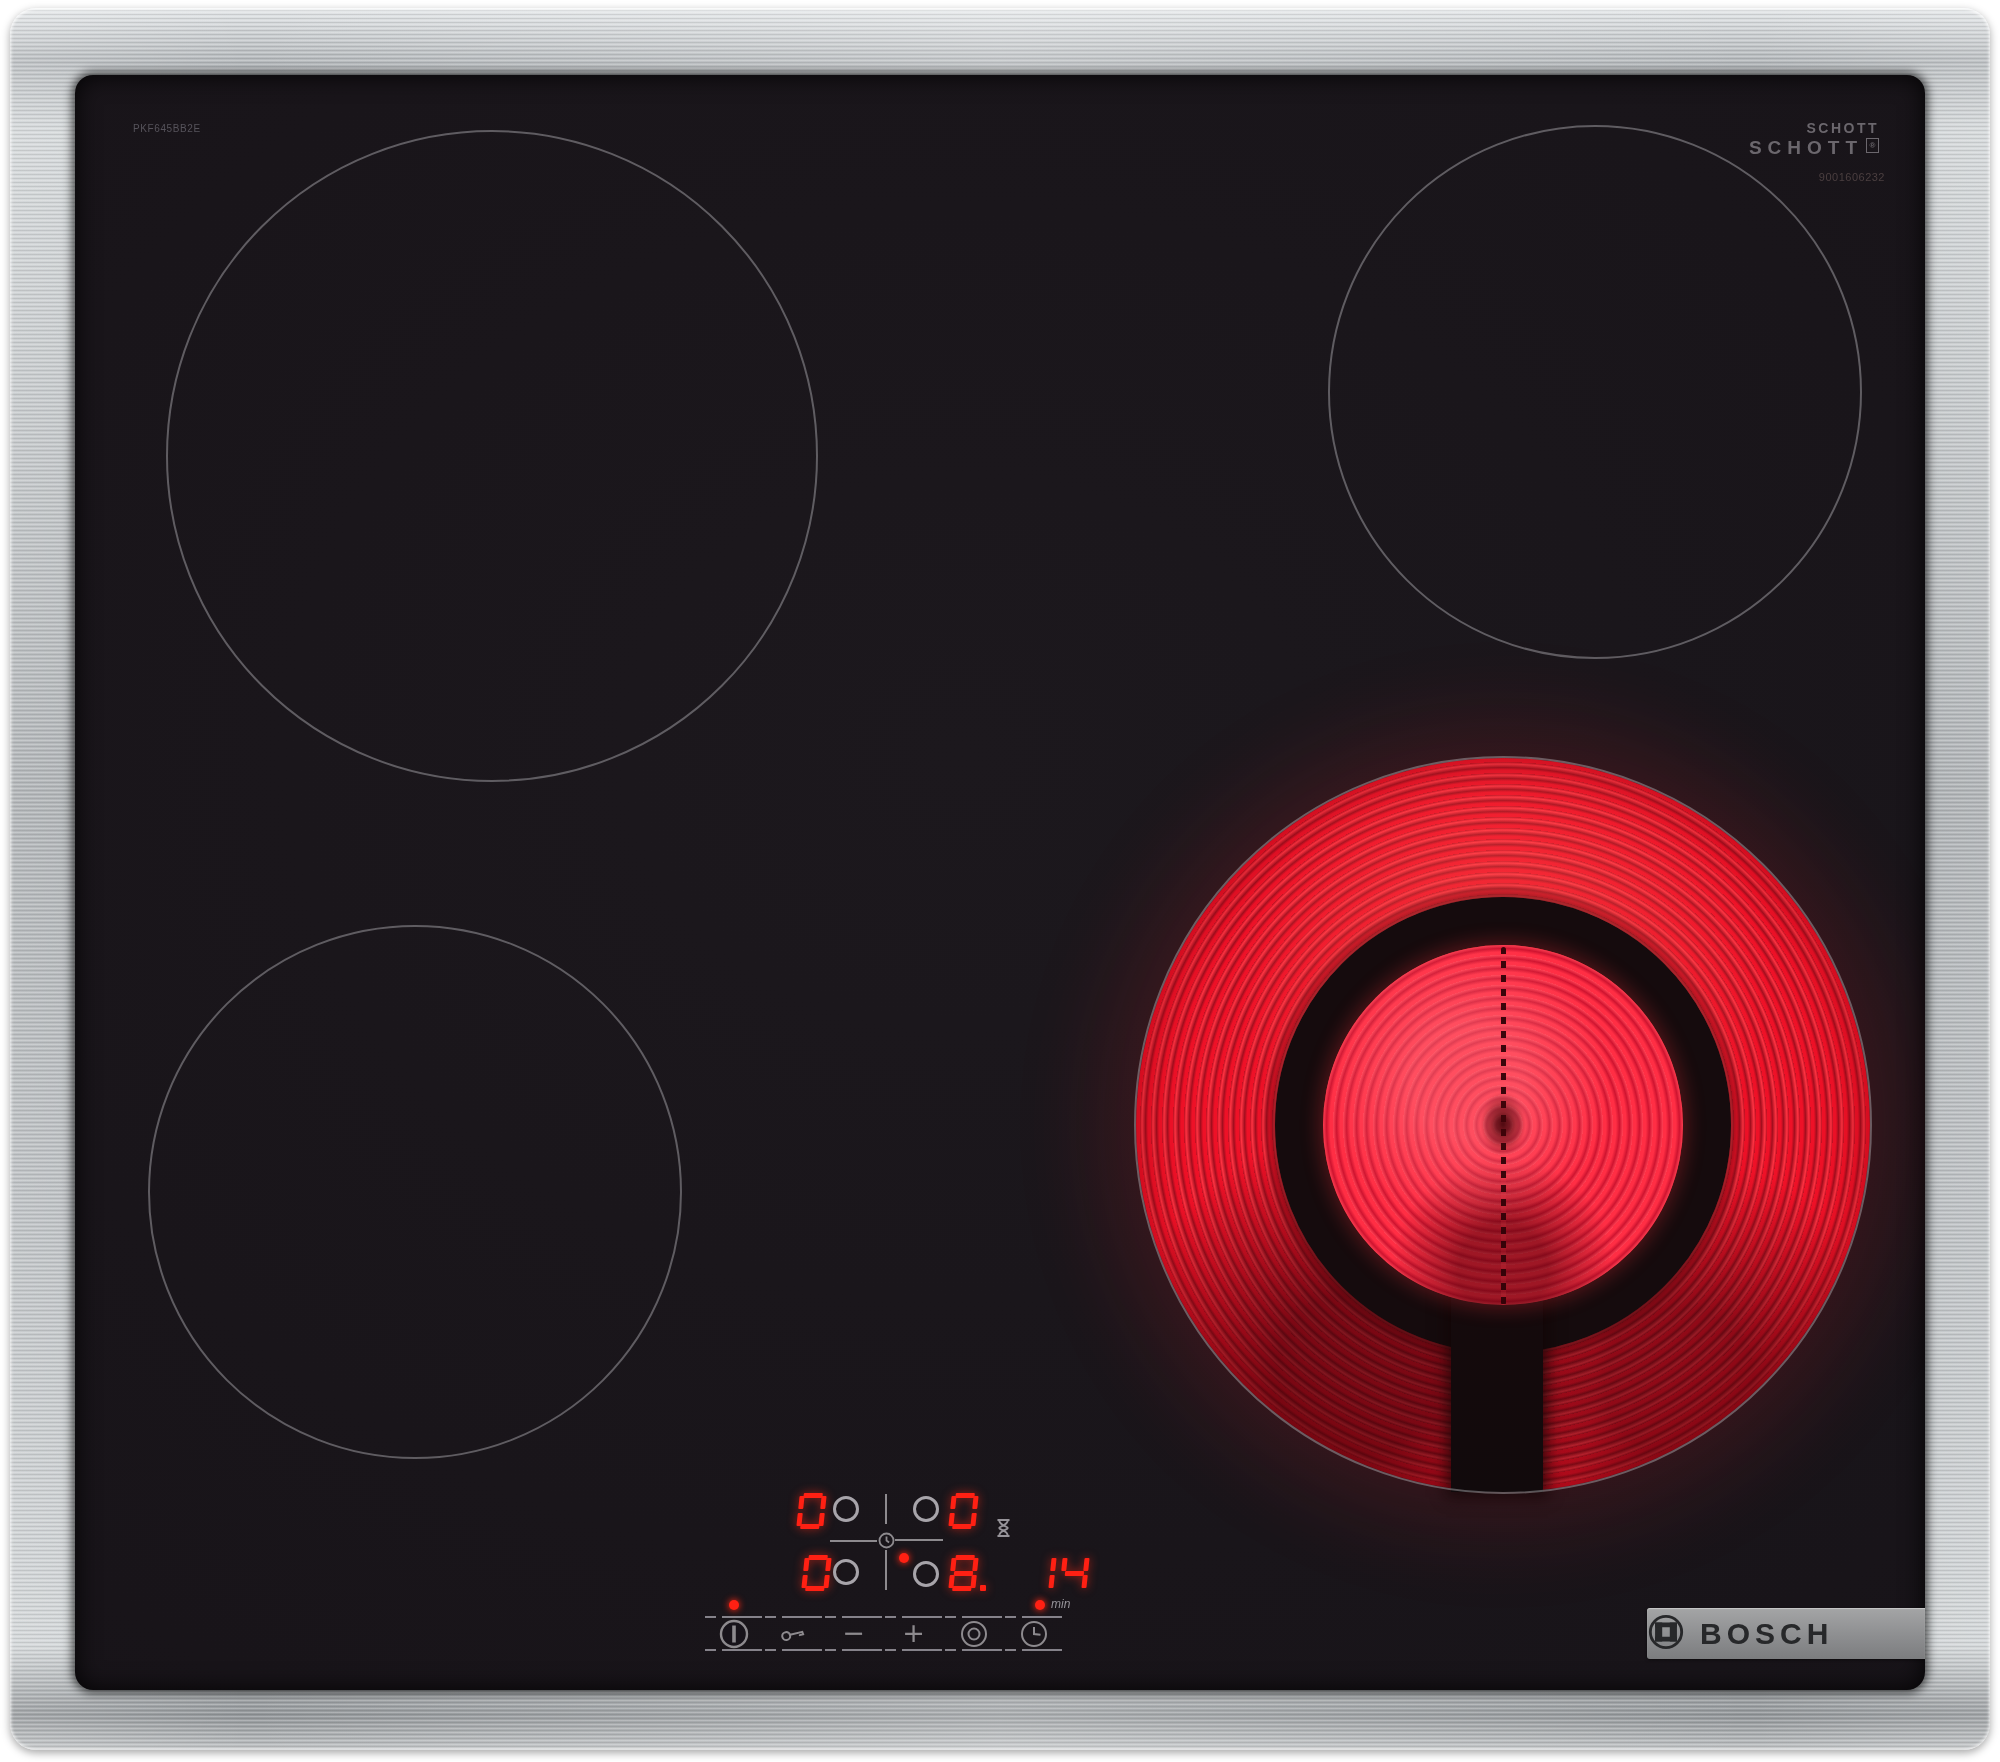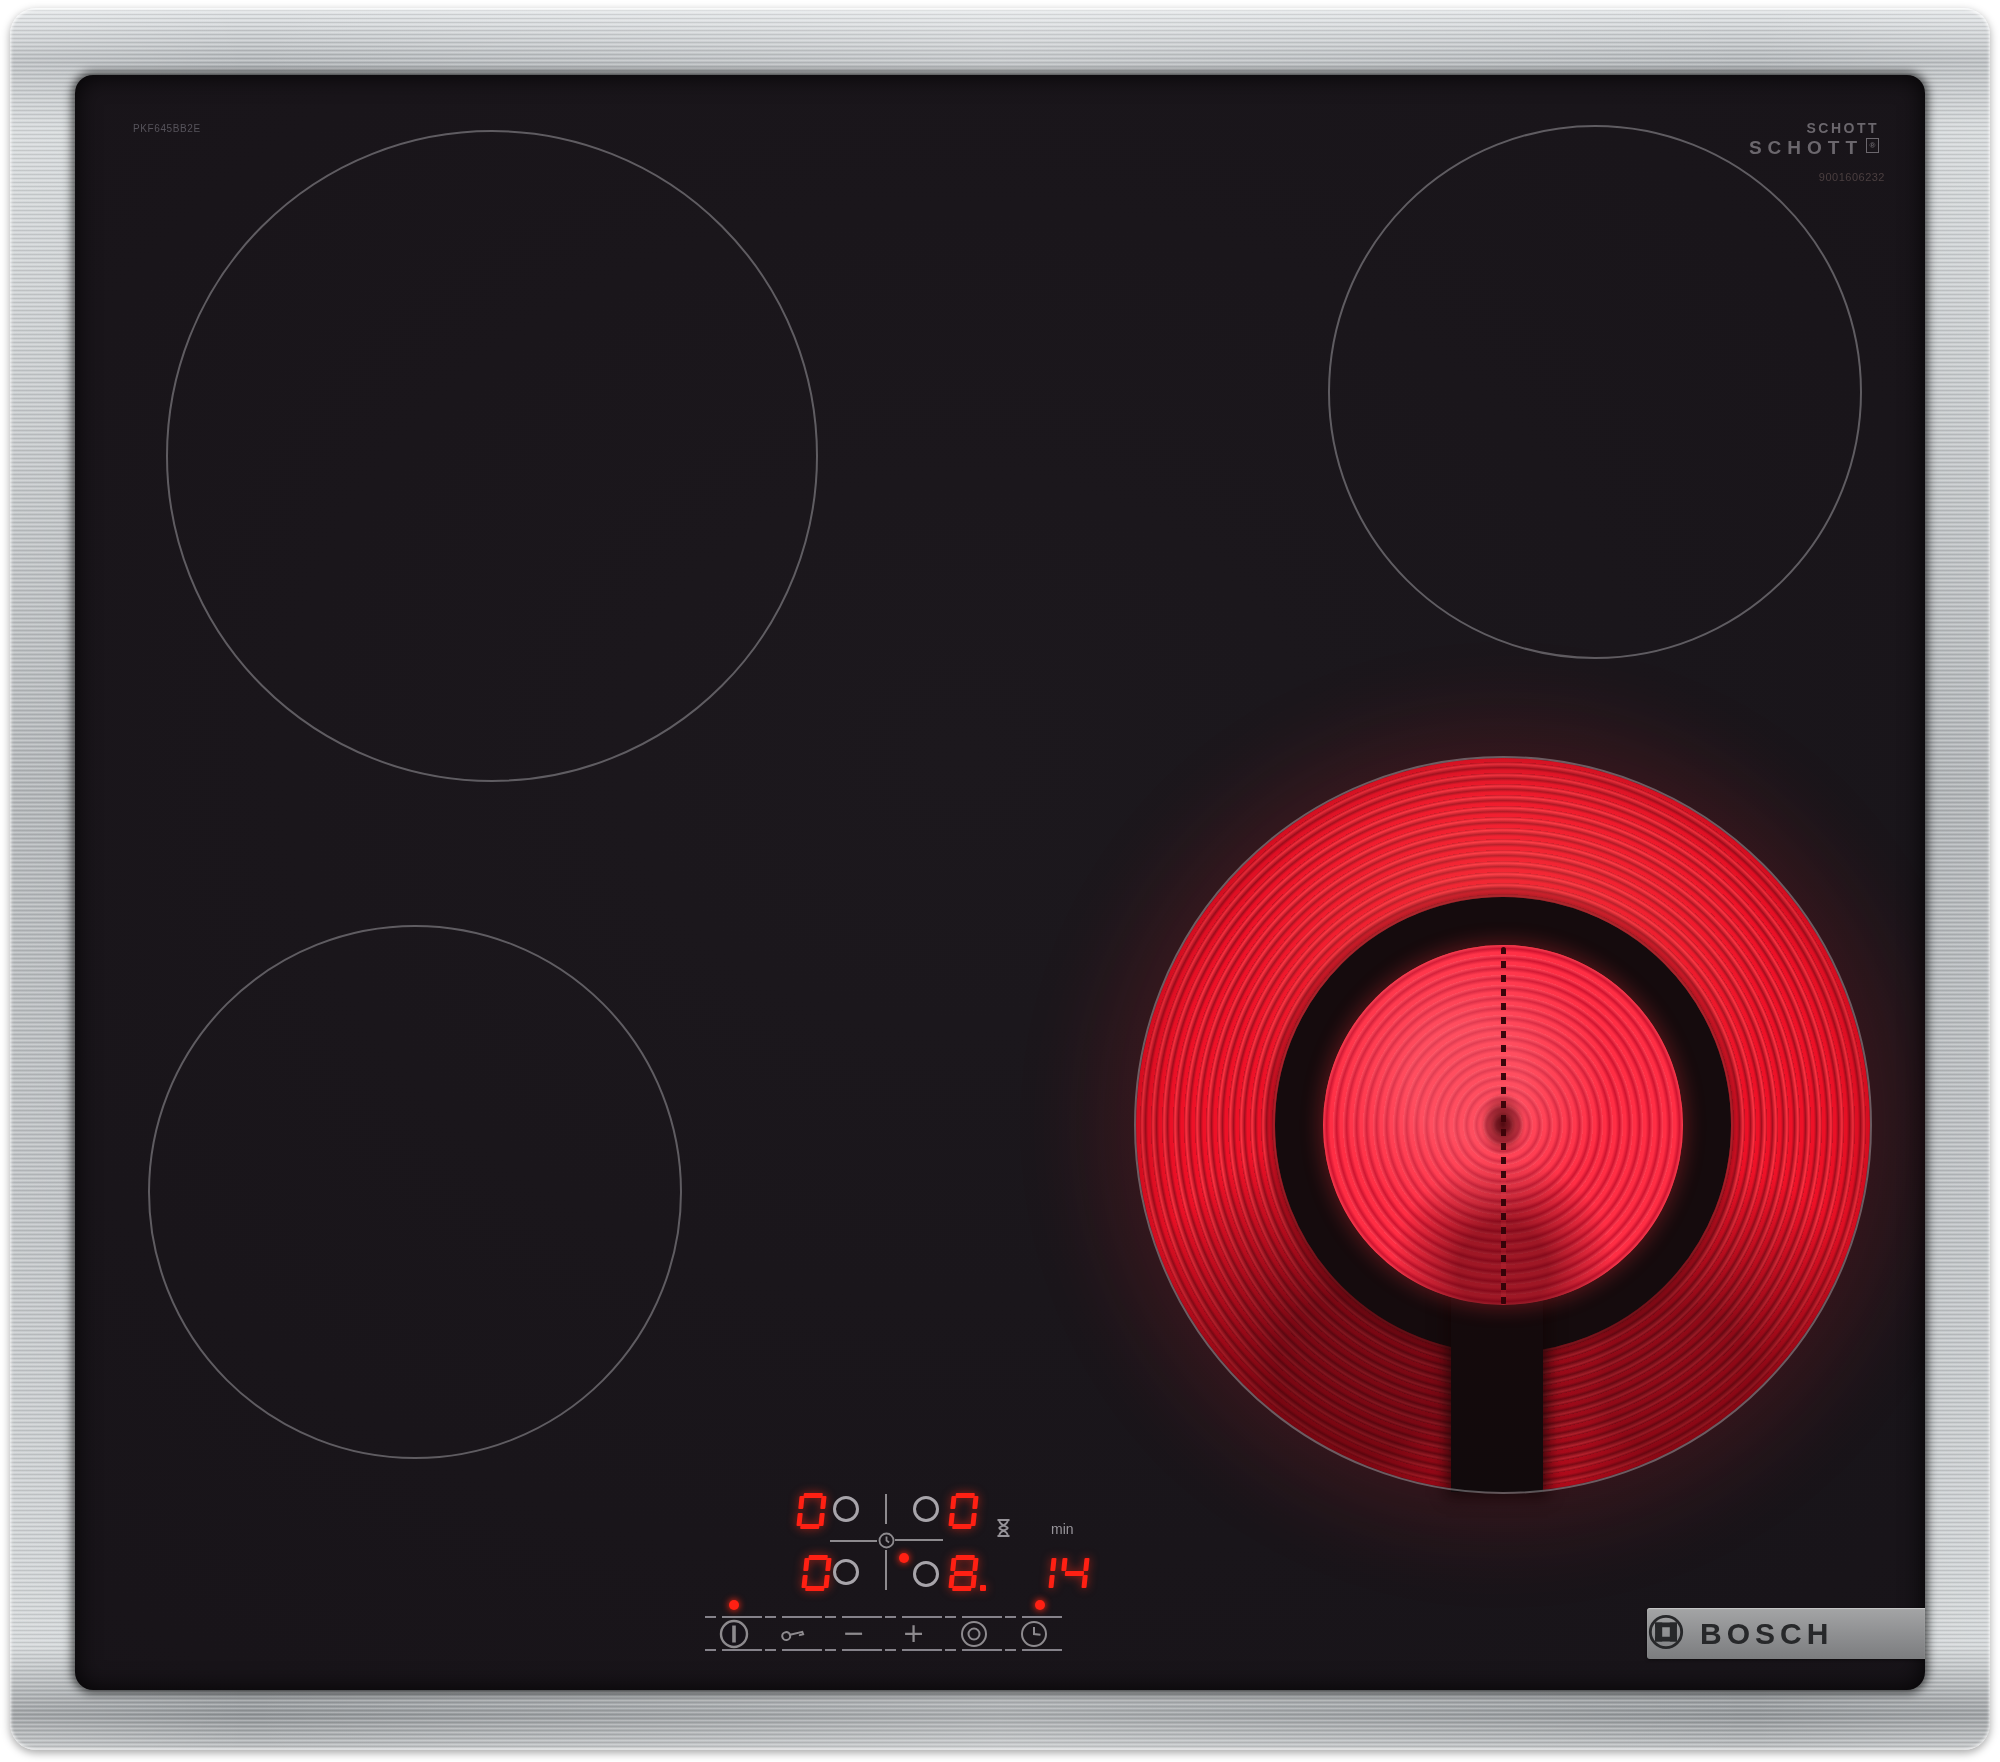--- a/index.html
+++ b/index.html
@@ -96,21 +96,21 @@
   .vline-top{left:810px;top:1419px;width:2px;height:30px;}
   .vline-bottom{left:810px;top:1475px;width:2px;height:40px;}
   .hline-left{left:755px;top:1465px;width:47px;height:2px;}
   .hline-right{left:820px;top:1464px;width:48px;height:2px;}
   .clock-mini{left:803px;top:1457px;color:#8d8a8e;}
   .hourglass{left:920px;top:1443px;color:#97949a;}
   .led-dot{width:10px;height:10px;border-radius:50%;background:#ff2013;box-shadow:0 0 6px 1px rgba(255,40,20,.8);}
   .dot-zone{left:824px;top:1478px;}
   .dot-power{left:654px;top:1525px;}
   .dot-timer{left:960px;top:1525px;}
-  .min-label{left:976px;top:1446px;font-size:14px;color:#97949a;}
+  .min-label{left:976px;top:1522px;font-size:12px;color:#97949a;font-style:italic;}
 
   
   .controls{left:630px;top:1541px;display:flex;gap:3px;}
   .ctl{width:57px;height:35px;position:relative;display:flex;align-items:center;justify-content:center;color:#8d8a8e;
     background:
       linear-gradient(90deg,#85828a 0 11px,rgba(0,0,0,0) 11px 17px,#85828a 17px 100%) left top/100% 2px no-repeat,
       linear-gradient(90deg,#85828a 0 11px,rgba(0,0,0,0) 11px 17px,#85828a 17px 100%) left bottom/100% 2px no-repeat;}
   .ctl svg{display:block;}
   .glyph{font-size:27px;line-height:1;color:#8d8a8e;font-family:"DejaVu Sans",sans-serif;margin-top:-2px;}
 

